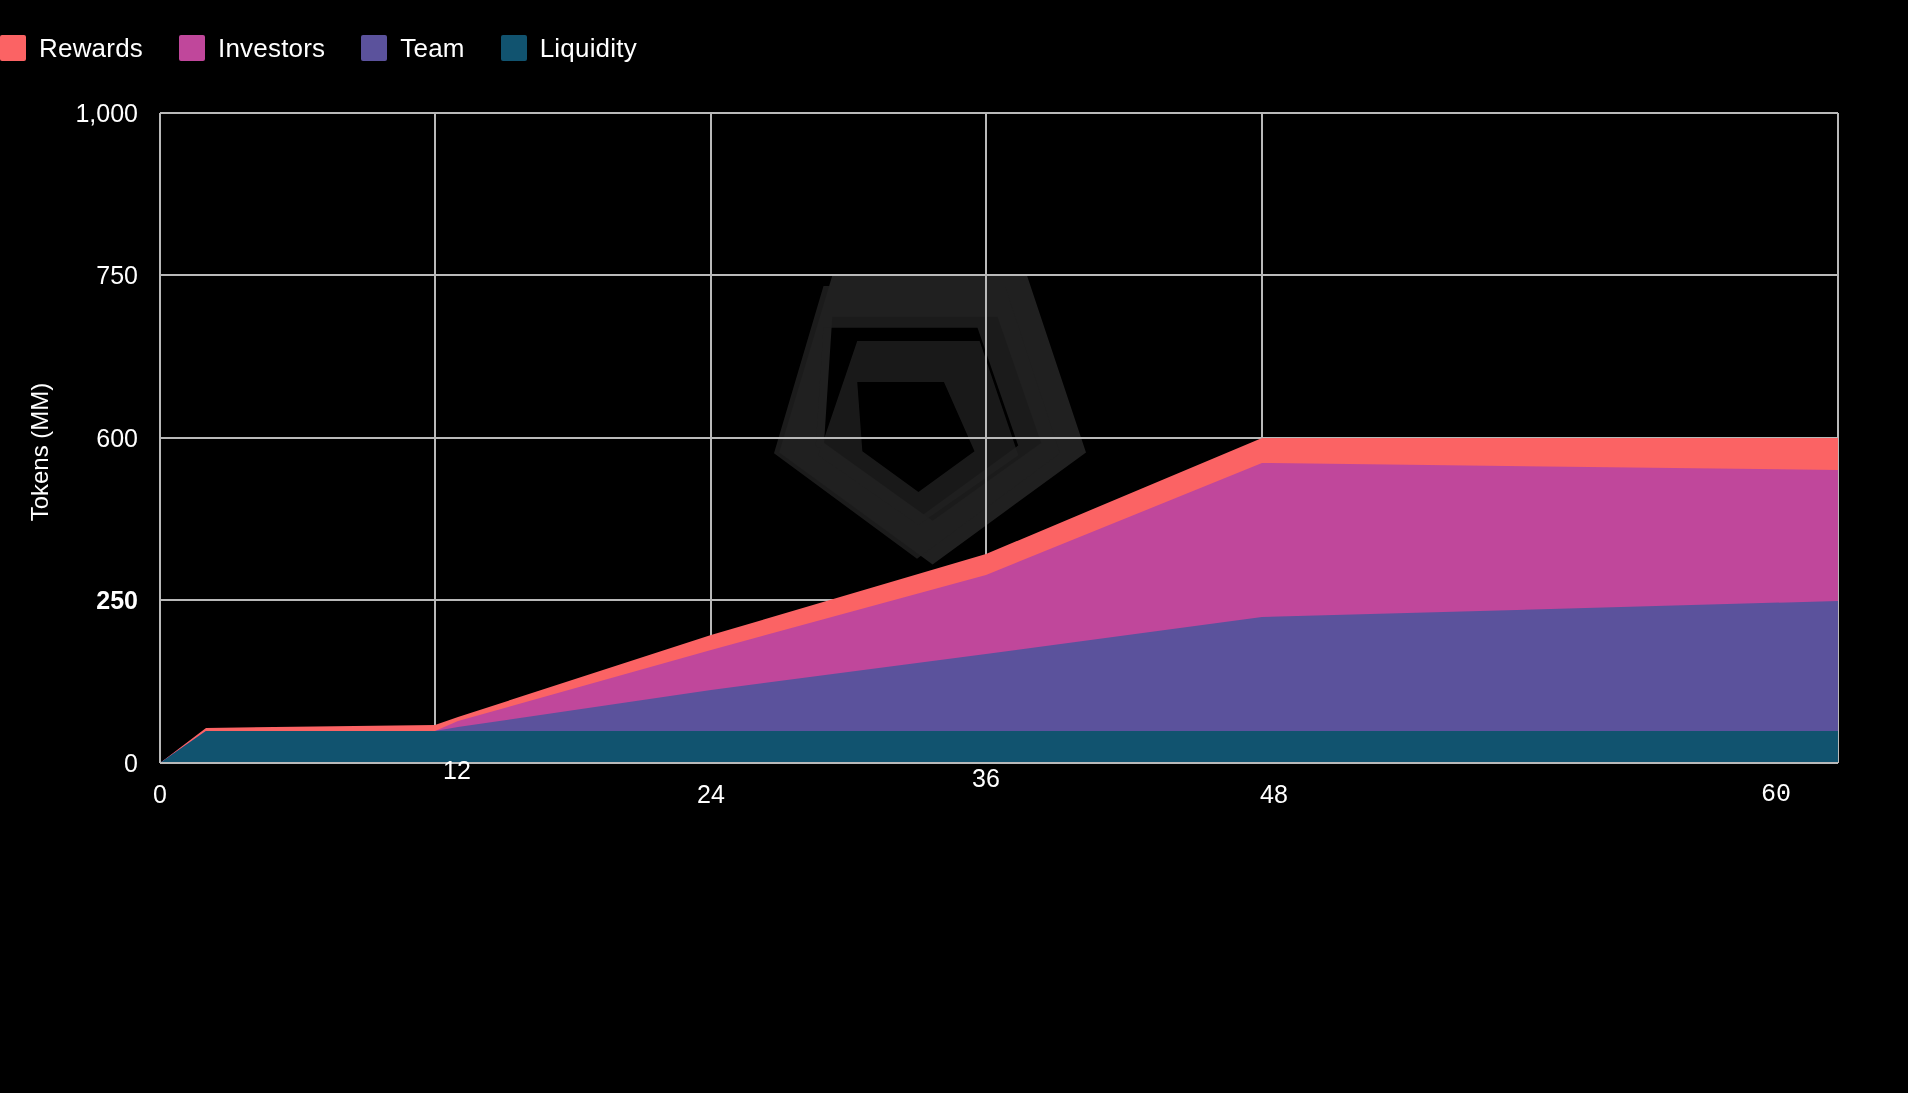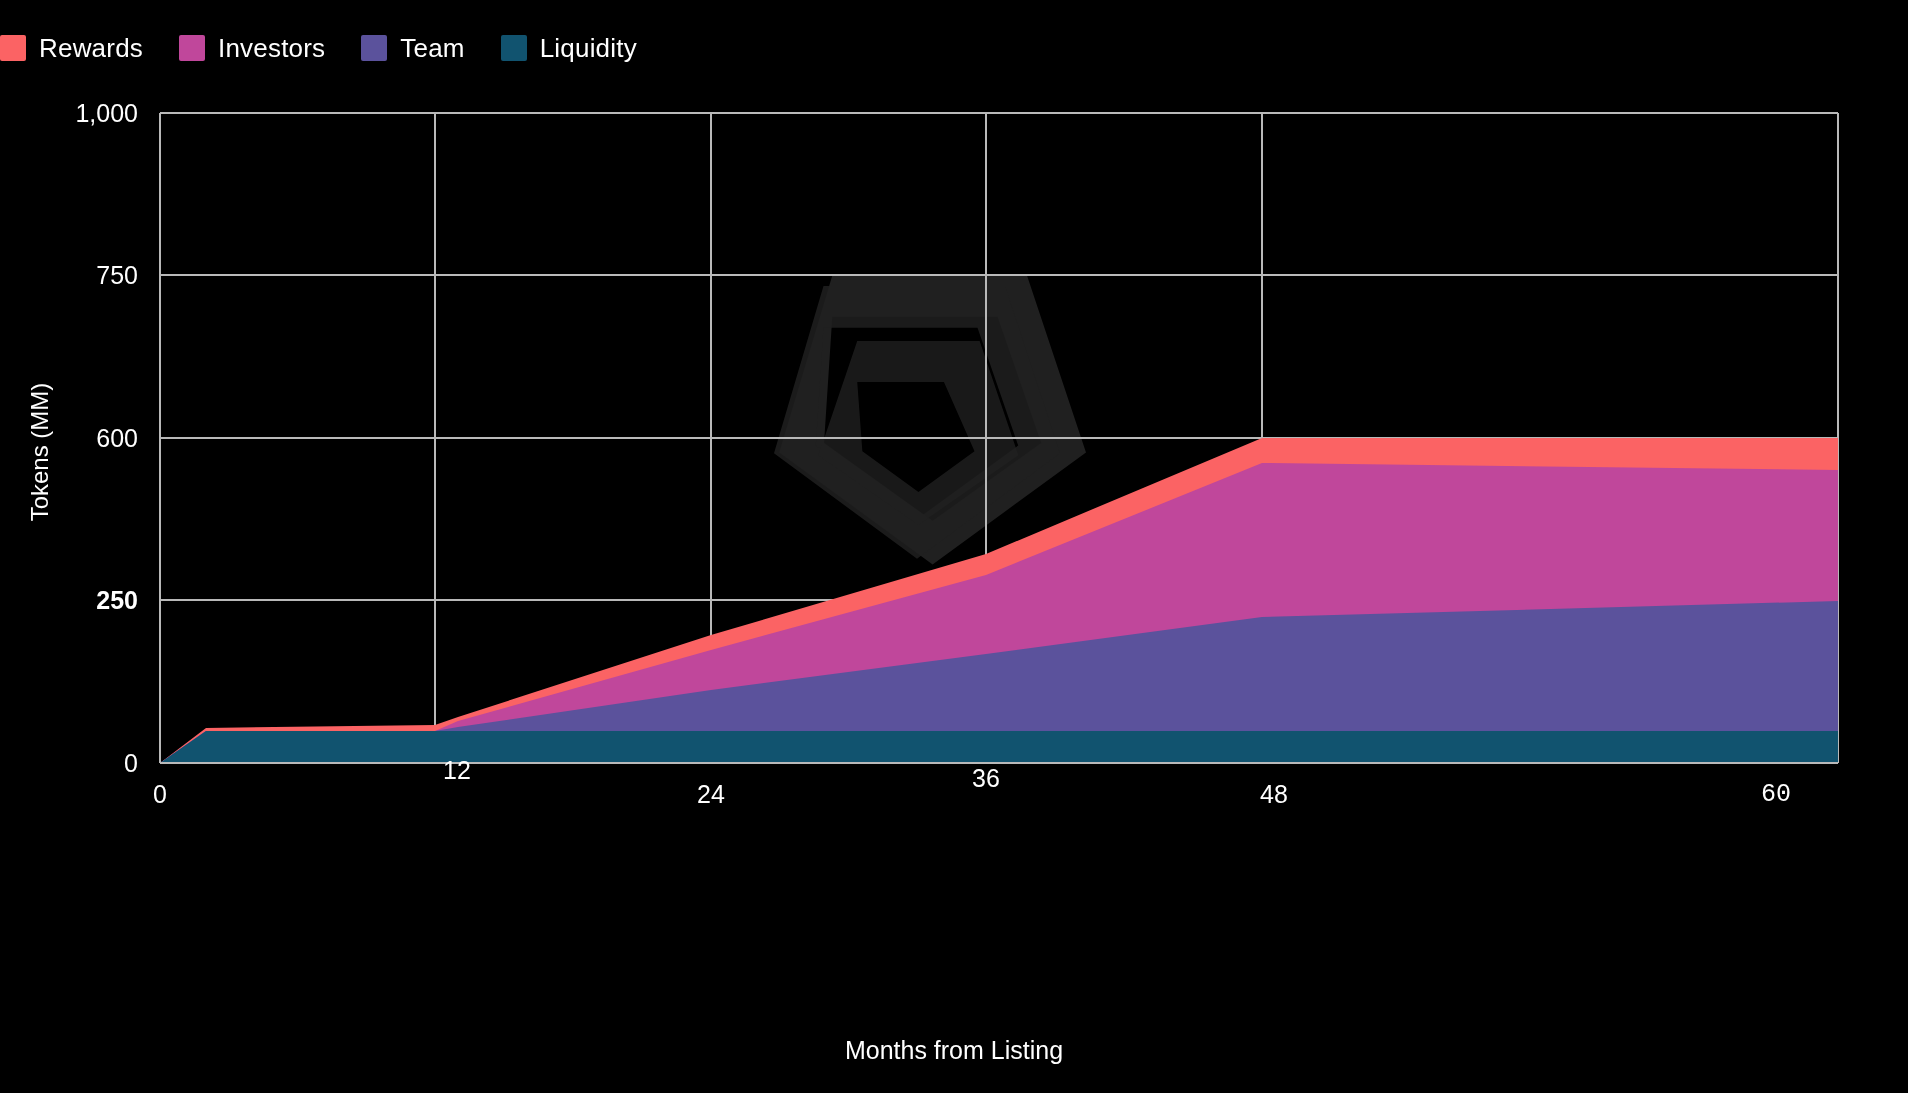--- a/index.html
+++ b/index.html
@@ -166,15 +166,14 @@
   <div class="axis-tick ytick" style="left:20px; top:763px; width:118px;">0</div>
 
   <div class="axis-tick xtick" style="left:160px;  top:780px;">0</div>
   <div class="axis-tick xtick" style="left:435px;  top:756px;margin-left:22px;">12</div>
   <div class="axis-tick xtick" style="left:711px;  top:780px;text-align:center;">24</div>
   <div class="axis-tick xtick" style="left:986px;  top:764px;">36</div>
   <div class="axis-tick xtick" style="left:1262px; top:780px;margin-left:12px;">48</div>
   <div class="axis-tick xtick" style="left:1776px; top:780px;font-family:Liberation Mono, monospace;">60</div>
 
   <div id="y-axis-title">Tokens (MM)</div>
-  <div id="x-axis-title">Months from Listing</div>
 
 </div>
 
 </body></html>

